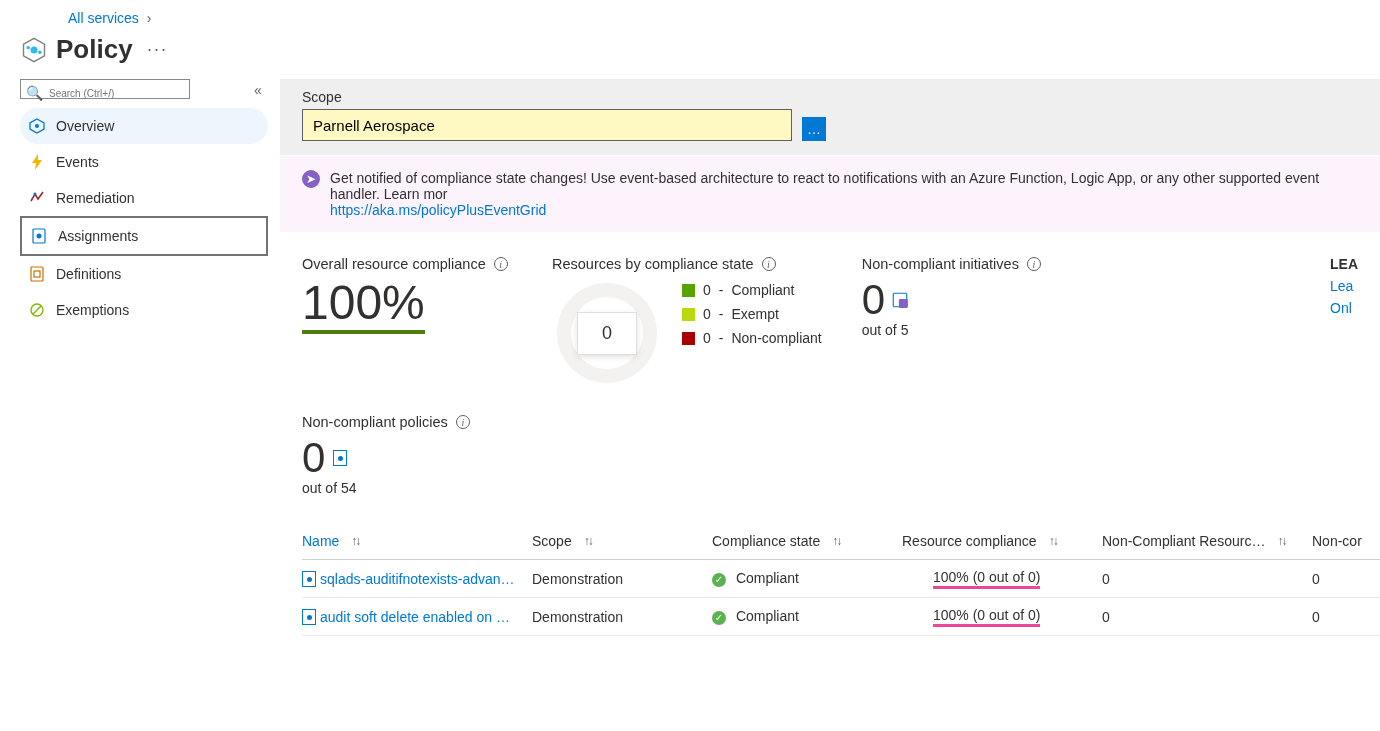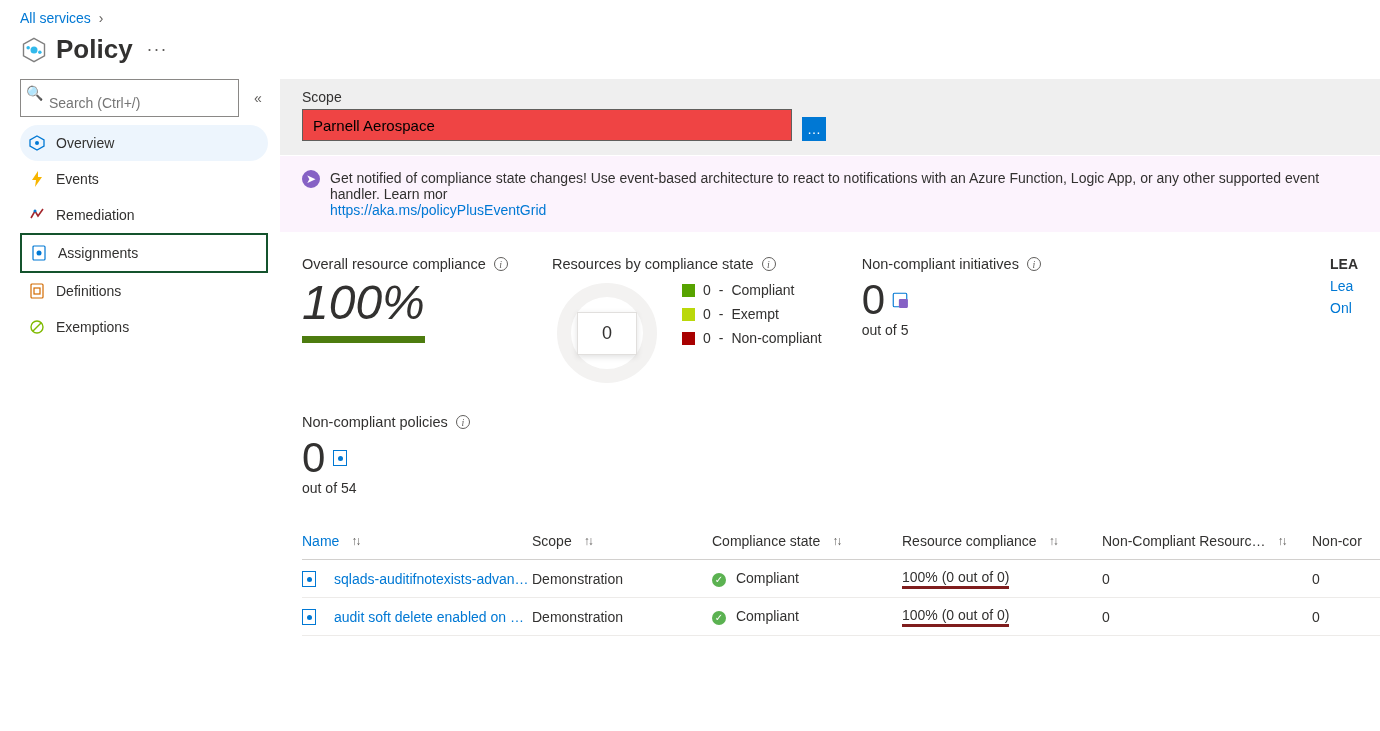--- a/index.html
+++ b/index.html
@@ -11,21 +11,21 @@
     overflow: hidden;
     width: 1380px;
     height: 731px;
   }
   a { color: #0078d4; text-decoration: none; }
 
   .breadcrumb {
     padding: 10px 20px 4px 20px;
     font-size: 14px;
   }
-  .breadcrumb a { color: #0078d4; }
+  .breadcrumb a { color: #0078d4; margin-left: 48px; }
   .breadcrumb .chevron { color: #605e5c; margin-left: 4px; }
 
   .title-row {
     display: flex;
     align-items: center;
     padding: 4px 20px 14px 20px;
   }
   .policy-icon {
     width: 28px; height: 28px;
     margin-right: 8px;
@@ -37,24 +37,24 @@
   .content-wrap { display: flex; height: calc(100% - 90px); }
 
   .sidebar {
     width: 280px;
     padding: 0 12px 0 20px;
     flex-shrink: 0;
   }
   .search-wrap { display: flex; align-items: center; margin-bottom: 8px; }
   .search-input {
     flex: 1;
-    height: 38px;
+    height: 20px;
     border: 1px solid #8a8886;
     padding: 9px 8px 0 28px;
-    font-size: 14px;
+    font-size: 10px;
     background: #fff;
   }
   .search-container { position: relative; flex: 1; }
   .search-container .search-glyph {
     position: absolute;
     left: 6px; top: 6px;
     color: #0078d4;
     font-size: 14px;
   }
   .collapse-btn { width: 20px; text-align: center; color: #605e5c; margin-left: 8px; cursor: pointer; }
@@ -76,42 +76,42 @@
   }
   .nav-group-label {
     font-size: 14.5px;
     font-weight: 400;
     color: #323130;
     padding: 14px 8px 6px 8px;
     border-bottom: 1px solid #edebe9;
     margin-bottom: 4px;
   }
   .highlight-box {
-    border: 2px solid #14532d;
+    border: 2px solid #737373;
   }
 
   .main {
     flex: 1;
     overflow: hidden;
     position: relative;
   }
 
   .scope-bar {
     background: #efefef;
     padding: 10px 22px 14px 22px;
     display: flex;
     align-items: flex-end;
   }
   .scope-bar .scope-label { font-size: 14px; color: #323130; margin-bottom: 4px; }
   .scope-col { display: flex; flex-direction: column; }
   .scope-input {
     width: 490px;
     height: 32px;
     border: 1px solid #605e5c;
-    background: #ef4444;
+    background: #fef9c3;
     padding: 0 10px;
     font-size: 15px;
   }
   .scope-more {
     width: 24px; height: 24px;
     background: #0078d4;
     color: #fff;
     display: inline-flex; align-items: center; justify-content: center;
     margin-left: 10px;
     font-size: 14px;
@@ -162,21 +162,21 @@
     font-weight: 300;
     line-height: 1.05;
   }
   .big-num {
     font-size: 42px;
     font-weight: 300;
     line-height: 1.05;
     display: flex; align-items: center; gap: 6px;
   }
   .stat-sub { font-size: 14px; color: #323130; margin-top: 0px; }
-  .underline-blue { border-bottom: 7px solid #4d7c0f; padding-bottom: 8px; display: inline-block; font-style: italic; }
+  .underline-blue { border-bottom: 4px solid #4d7c0f; padding-bottom: 2px; display: inline-block; }
 
   .compliance-legend {
     display: flex;
     gap: 20px;
   }
   .donut-wrap {
     width: 110px; height: 110px;
     position: relative;
     display: flex; align-items: center; justify-content: center;
   }
@@ -221,21 +221,21 @@
     grid-template-columns: 230px 180px 190px 200px 210px 90px;
     align-items: center;
     height: 38px;
     border-bottom: 1px solid #edebe9;
   }
   .thead { border-bottom: 1px solid #d2d0ce; }
   .th, .td { font-size: 14px; white-space: nowrap; overflow: hidden; text-overflow: ellipsis; padding-right: 10px; }
   .th { display: flex; align-items: center; gap: 12px; color: #323130; }
   .th.link { color: #0078d4; }
   .sort-arrows { color: #605e5c; font-size: 12px; letter-spacing: -2px; }
-  .row-link { color: #0078d4; display: flex; align-items: center; gap: 18px; }
+  .row-link { color: #0078d4; display: flex; align-items: center; gap: 4px; }
   .file-icon {
     width: 14px; height: 16px;
     border: 1px solid #0078d4;
     position: relative;
     background: #fff;
     flex-shrink: 0;
   }
   .file-icon::after {
     content: '';
     position: absolute;
@@ -246,21 +246,21 @@
   }
   .status-dot {
     width: 14px; height: 14px;
     border-radius: 50%;
     background: #5bb251;
     color: #fff;
     display: inline-flex; align-items: center; justify-content: center;
     font-size: 10px;
     margin-right: 6px;
   }
-  .rc-under { border-bottom: 3px solid #7f1d1d; padding-bottom: 1px; display: inline-block; }
+  .rc-under { border-bottom: 3px solid #ec4899; padding-bottom: 1px; display: inline-block; margin-left: 31px; }
 
   .small-icon-box {
     width: 18px; height: 18px;
     display: inline-flex; align-items: center; justify-content: center;
   }
 </style>
 </head>
 <body>
 
 <div class="breadcrumb">

